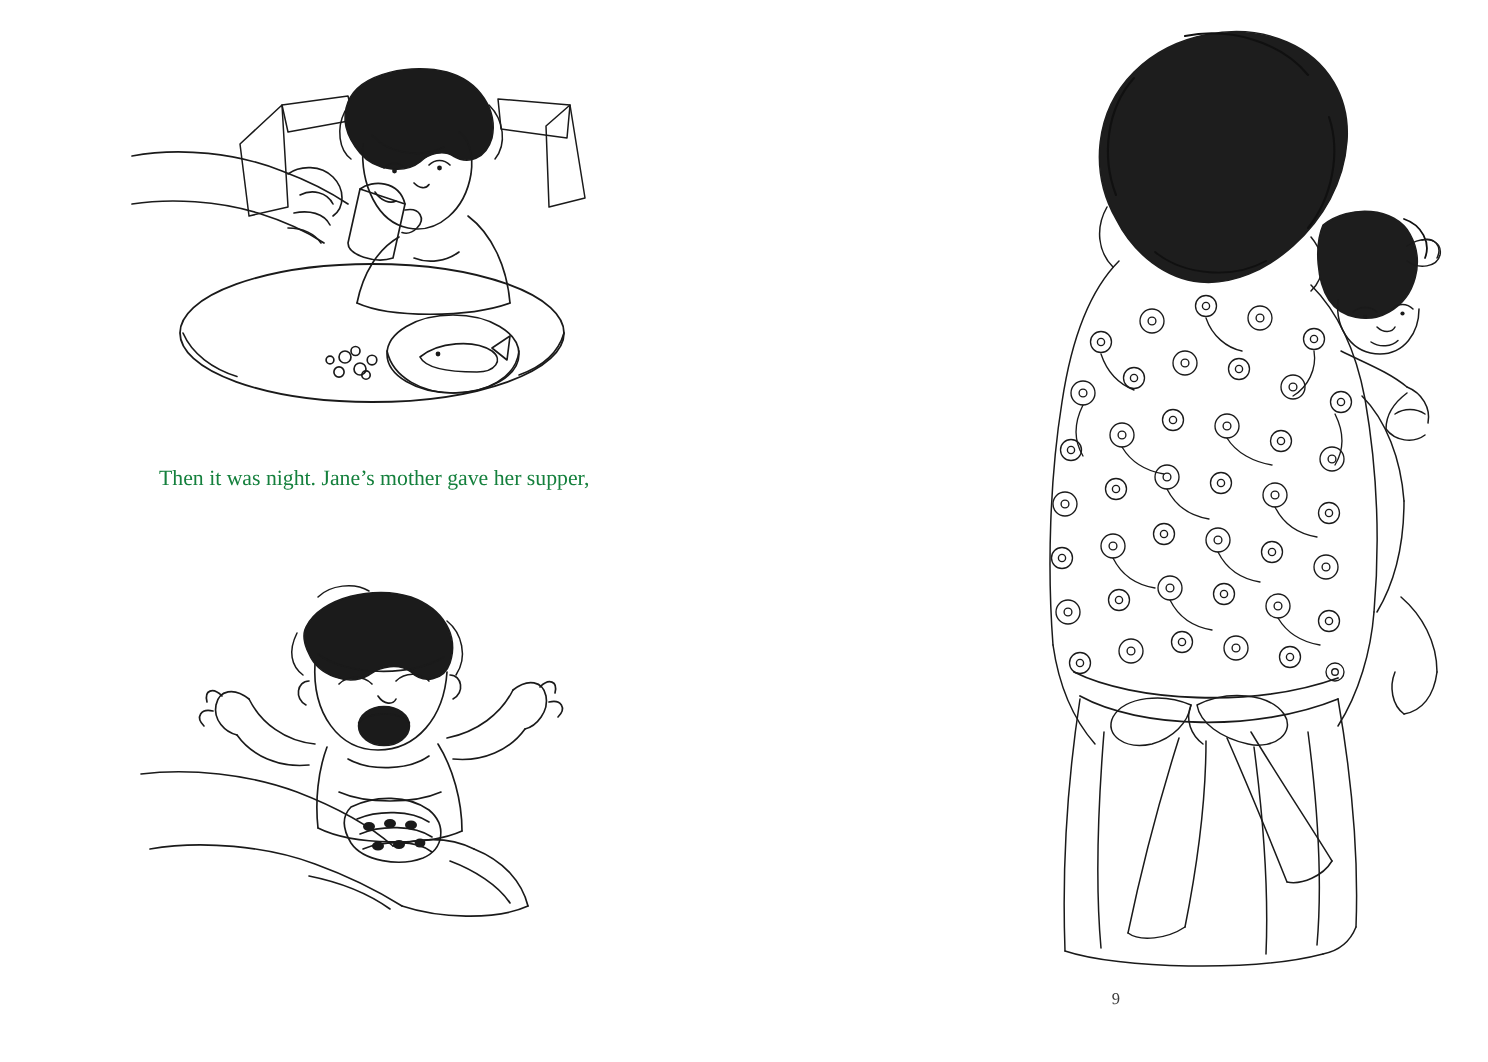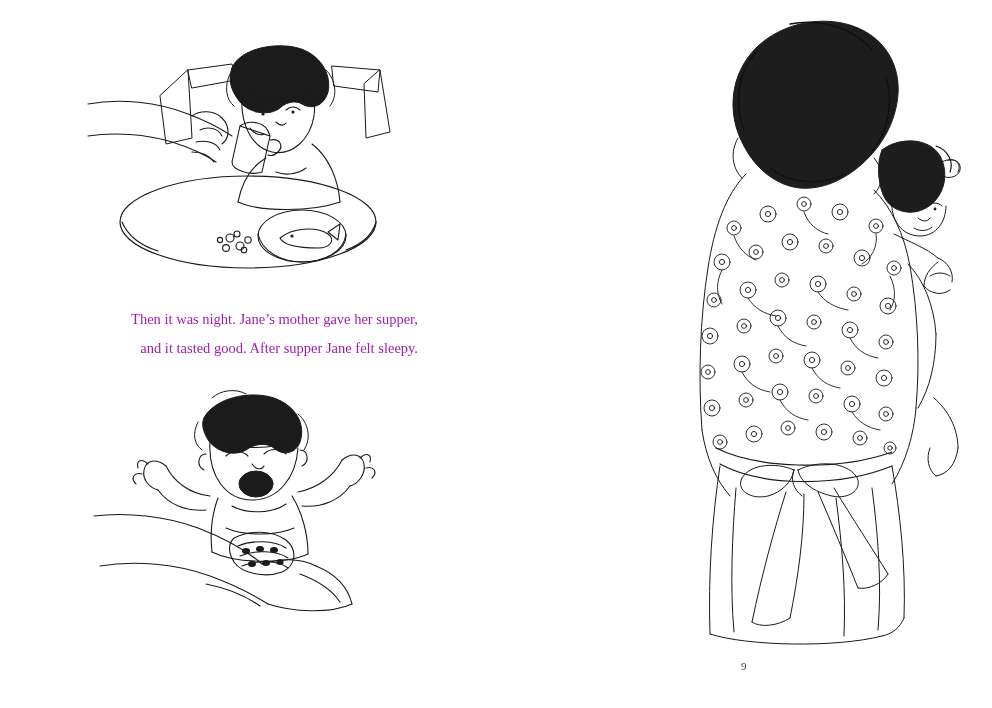--- a/index.html
+++ b/index.html
@@ -40,22 +40,21 @@
     font-size: 11px;
     color: #3a3a3a;
     letter-spacing: 0.3px;
   }
 
   .body-text {
     position: absolute;
     font-family: "Liberation Serif", serif;
     font-size: 14.5px;
     line-height: 2.0;
-    color: #a21caf;
-    text-align: right;
+    color: #15803d;
   }
 
   
   .caption-left {
     left: 88px;
     top: 305px;
     width: 330px;
   }
   .caption-left .indent { padding-left: 18px; }
 
@@ -127,21 +126,20 @@
         <circle cx="146" cy="208" r="3.4"></circle>
         <circle cx="157" cy="194" r="3"></circle>
         <circle cx="168" cy="200" r="3.2"></circle>
         <circle cx="140" cy="200" r="2.6"></circle>
         <circle cx="164" cy="210" r="2.8"></circle>
       </svg>
     </div>
 
     <div class="body-text caption-left">
       <div class="indent">Then it was night. Jane’s mother gave her supper,</div>
-      <div>and it tasted good. After supper Jane felt sleepy.</div>
     </div>
 
     <div class="illus" style="left:86px; top:388px; width:330px; height:240px;">
       <svg width="330" height="240" viewBox="0 0 330 240" fill="none" stroke="#1a1a1a" stroke-width="1.1" stroke-linecap="round" stroke-linejoin="round">
 
         <path d="M118 30 C128 10 164 2 188 10 C210 18 220 36 214 54
                  C210 66 196 68 188 60 C180 54 168 56 160 62 C146 70 126 62 120 48 C116 40 116 34 118 30 Z" fill="#1b1b1b" stroke="#1b1b1b" stroke-width="1"></path>
         <path d="M112 34 C106 46 108 56 116 62" stroke-width="1"></path>
         <path d="M212 26 C222 34 226 50 218 62" stroke-width="1"></path>
         <path d="M160 6 C150 0 134 2 126 10" stroke-width="1"></path>

